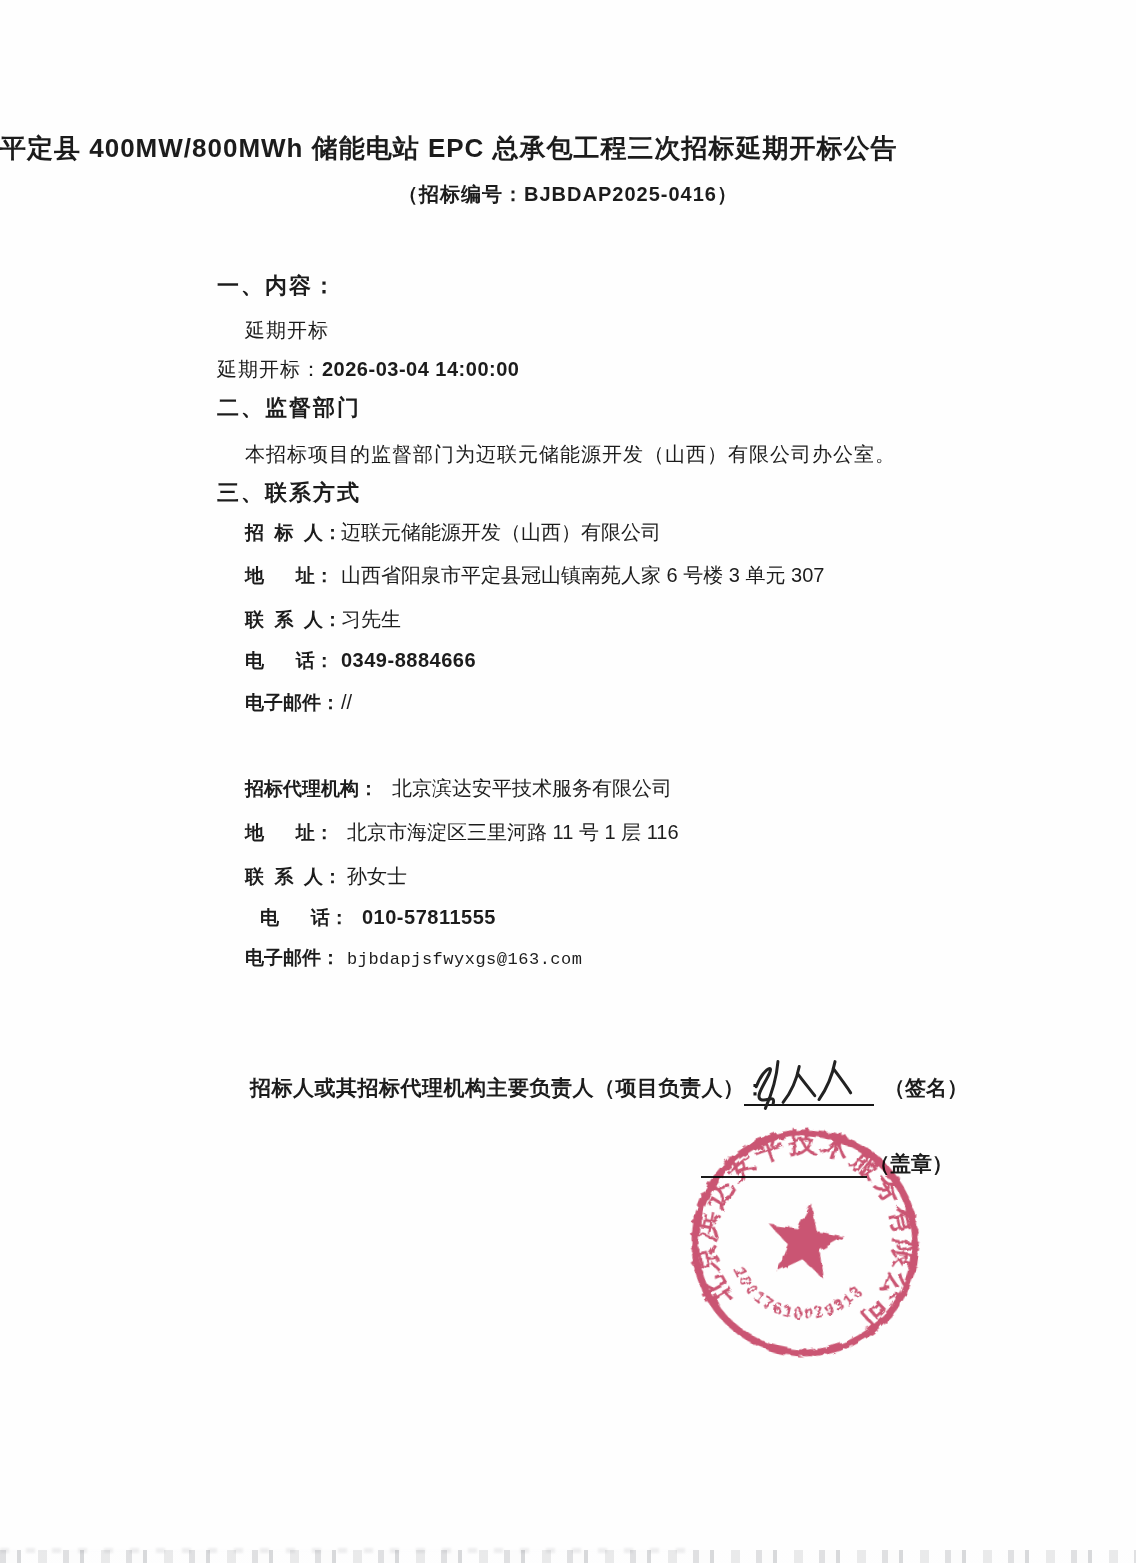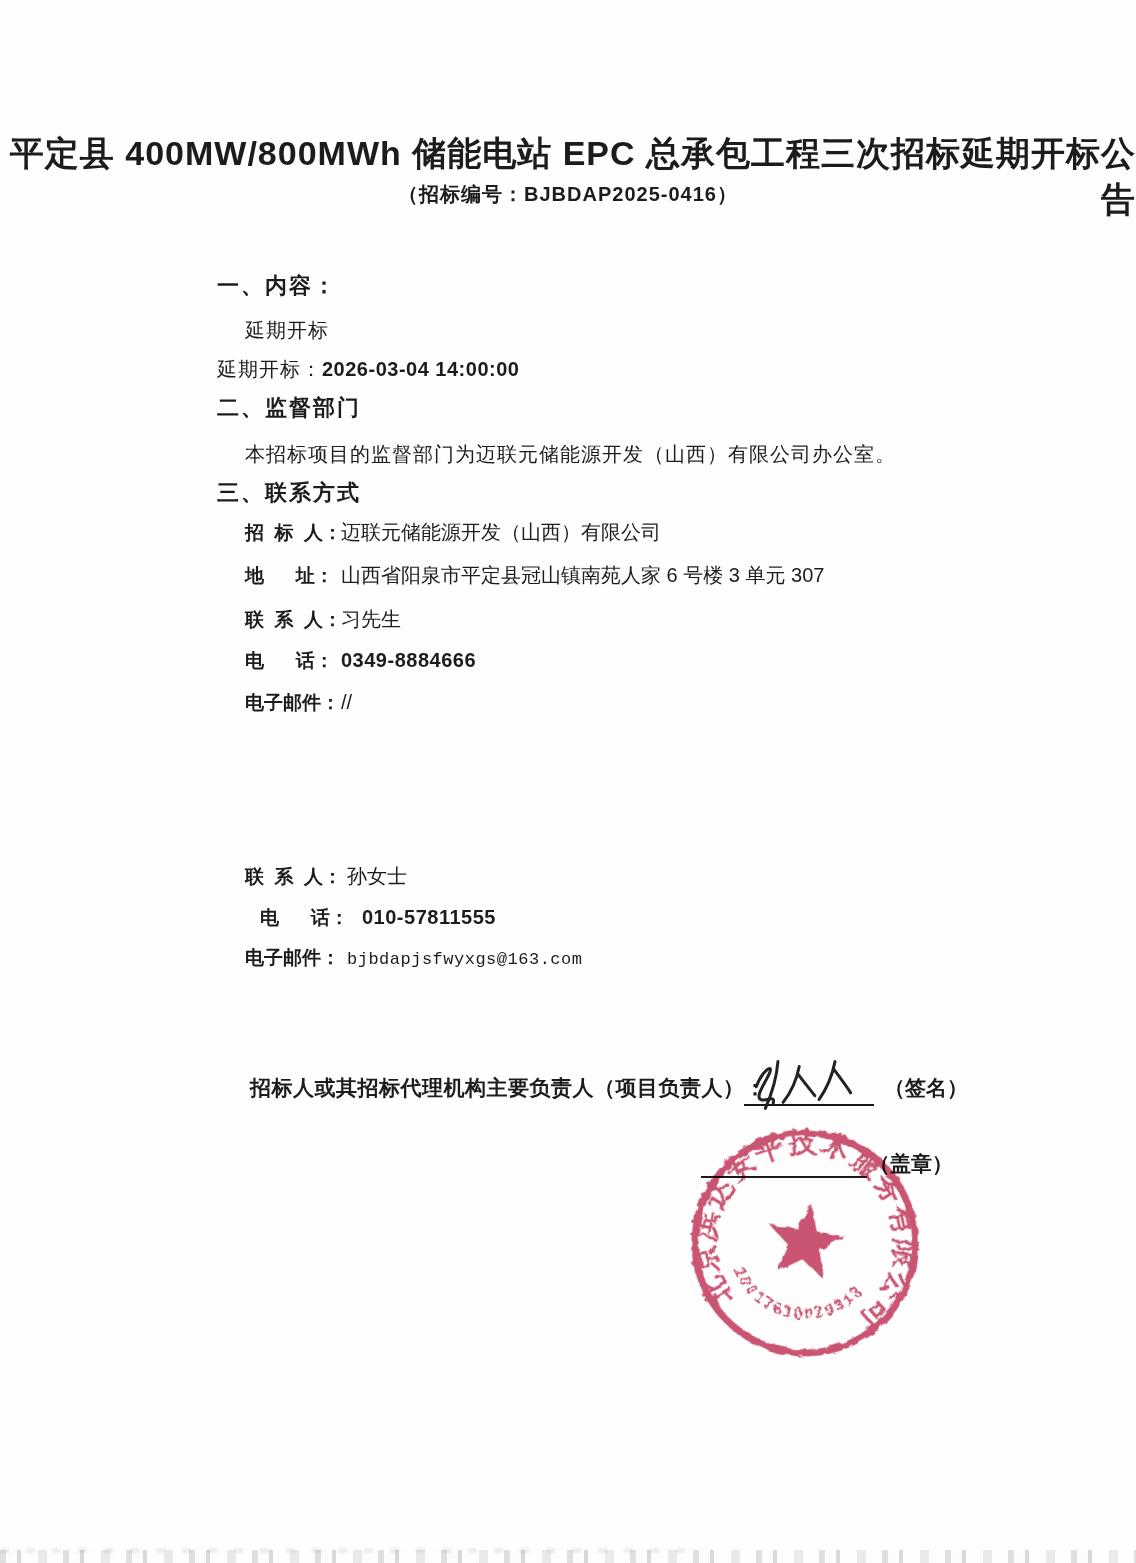--- a/index.html
+++ b/index.html
@@ -9,22 +9,22 @@
     height: 1563px;
     margin: 0 auto;
     background: #fefefe;
     overflow: hidden;
     font-family: "Liberation Sans", sans-serif;
     color: #1c1c1c;
   }
   .doc-title {
     position: absolute;
     top: 131px; left: 0; width: 1136px;
-    text-align: right;
-    font-size: 34px;
+    text-align: left;
+    font-size: 26px;
     font-weight: 700;
     letter-spacing: 1px;
   }
   .doc-subtitle {
     position: absolute;
     top: 181px; left: 0; width: 1136px;
     text-align: center;
     font-size: 20px;
     font-weight: 700;
     letter-spacing: 1px;
@@ -165,20 +165,22 @@
   <div class="body-text" style="left:245px; top:441px;">本招标项目的监督部门为迈联元储能源开发（山西）有限公司办公室。</div>
 
   <div class="h-section" style="top:478px;">三、联系方式</div>
 
   <div class="contact-row" style="top:519px;"><span class="lbl">招  标  人：</span><span class="val">迈联元储能源开发（山西）有限公司</span></div>
   <div class="contact-row" style="top:562px;"><span class="lbl">地      址：</span><span class="val">山西省阳泉市平定县冠山镇南苑人家 6 号楼 3 单元 307</span></div>
   <div class="contact-row" style="top:606px;"><span class="lbl">联  系  人：</span><span class="val">习先生</span></div>
   <div class="contact-row" style="top:648px;"><span class="lbl">电      话：</span><span class="val num" style="font-weight:600;">0349-8884666</span></div>
   <div class="contact-row" style="top:690px;"><span class="lbl">电子邮件：</span><span class="val">//</span></div>
 
+  <div class="contact-row agency" style="top:775px;"><span class="lbl wide">招标代理机构：</span><span class="val">北京滨达安平技术服务有限公司</span></div>
+  <div class="contact-row agency" style="top:819px;"><span class="lbl">地      址：</span><span class="val">北京市海淀区三里河路 11 号 1 层 116</span></div>
   <div class="contact-row agency" style="top:863px;"><span class="lbl">联  系  人：</span><span class="val">孙女士</span></div>
   <div class="contact-row agency" style="top:905px;margin-left:15px;"><span class="lbl">电      话：</span><span class="val num" style="font-weight:600;">010-57811555</span></div>
   <div class="contact-row agency" style="top:945px;"><span class="lbl">电子邮件：</span><span class="val mono">bjbdapjsfwyxgs@163.com</span></div>
 
   <div class="sig-row">
     <span class="sig-label">招标人或其招标代理机构主要负责人（项目负责人）：</span>
     <span class="sig-box">
       <svg width="130" height="66" viewBox="0 0 130 66" aria-label="孙丛丛">
         <g fill="none" stroke="#222222" stroke-width="3" stroke-linecap="round" stroke-linejoin="round" transform="rotate(-3 65 33)">
           <path d="M12,36 C19,20 31,13 26,23 C21,33 10,46 16,49 C22,52 31,44 28,54"></path>

